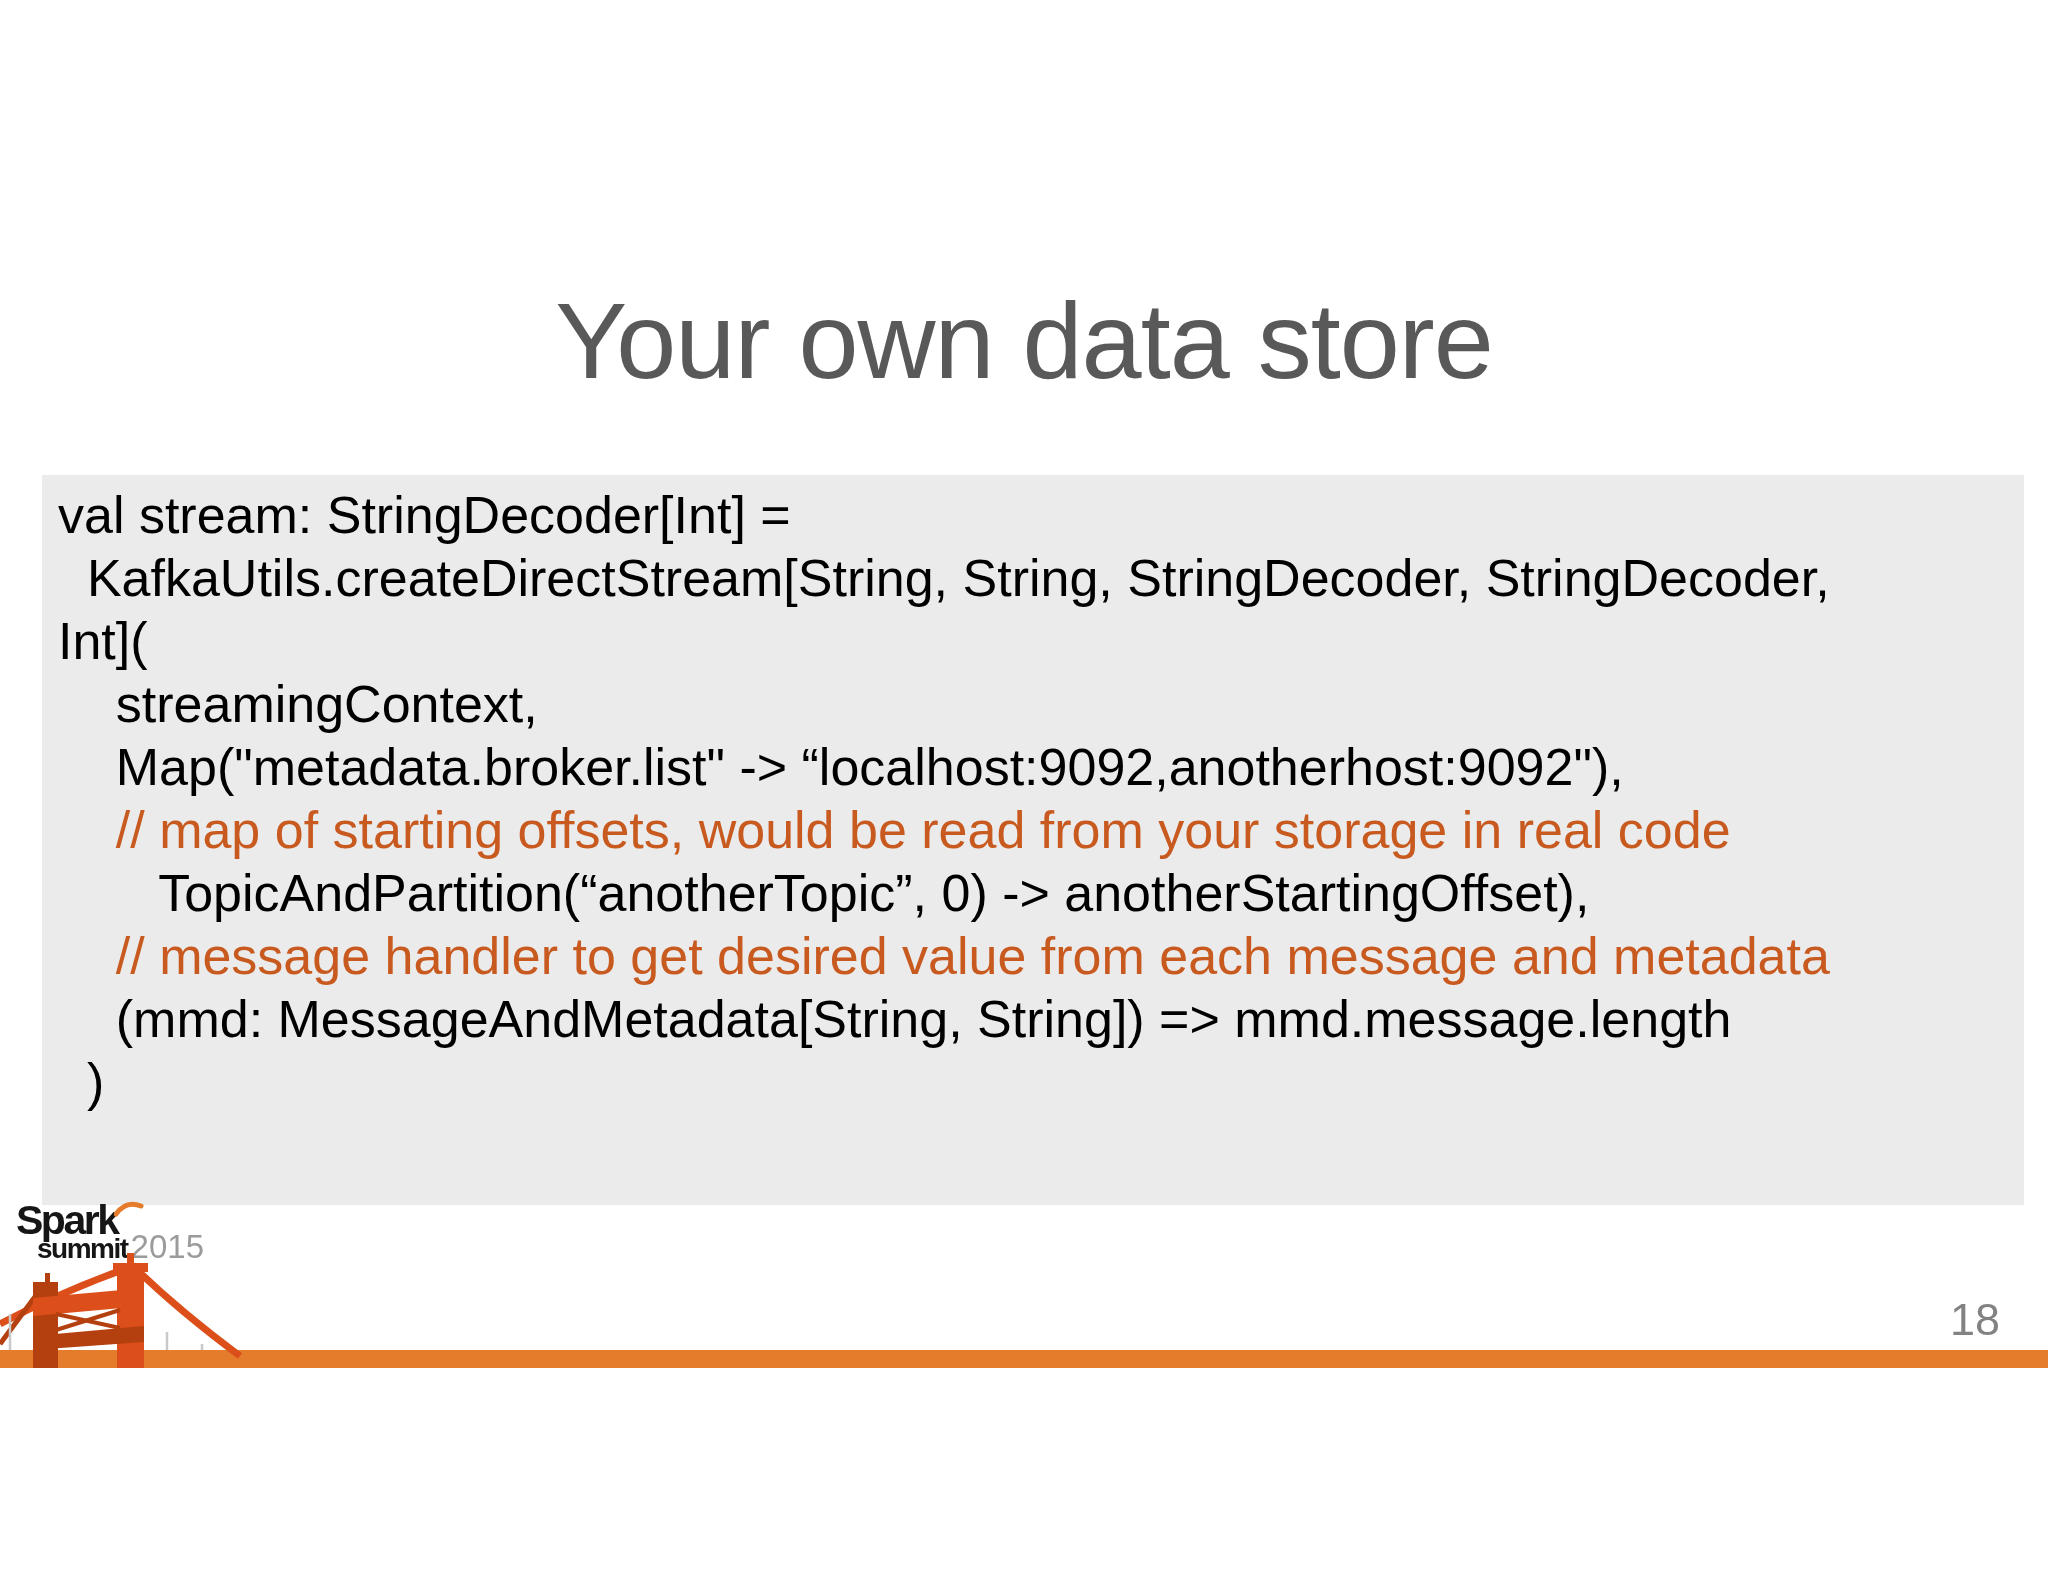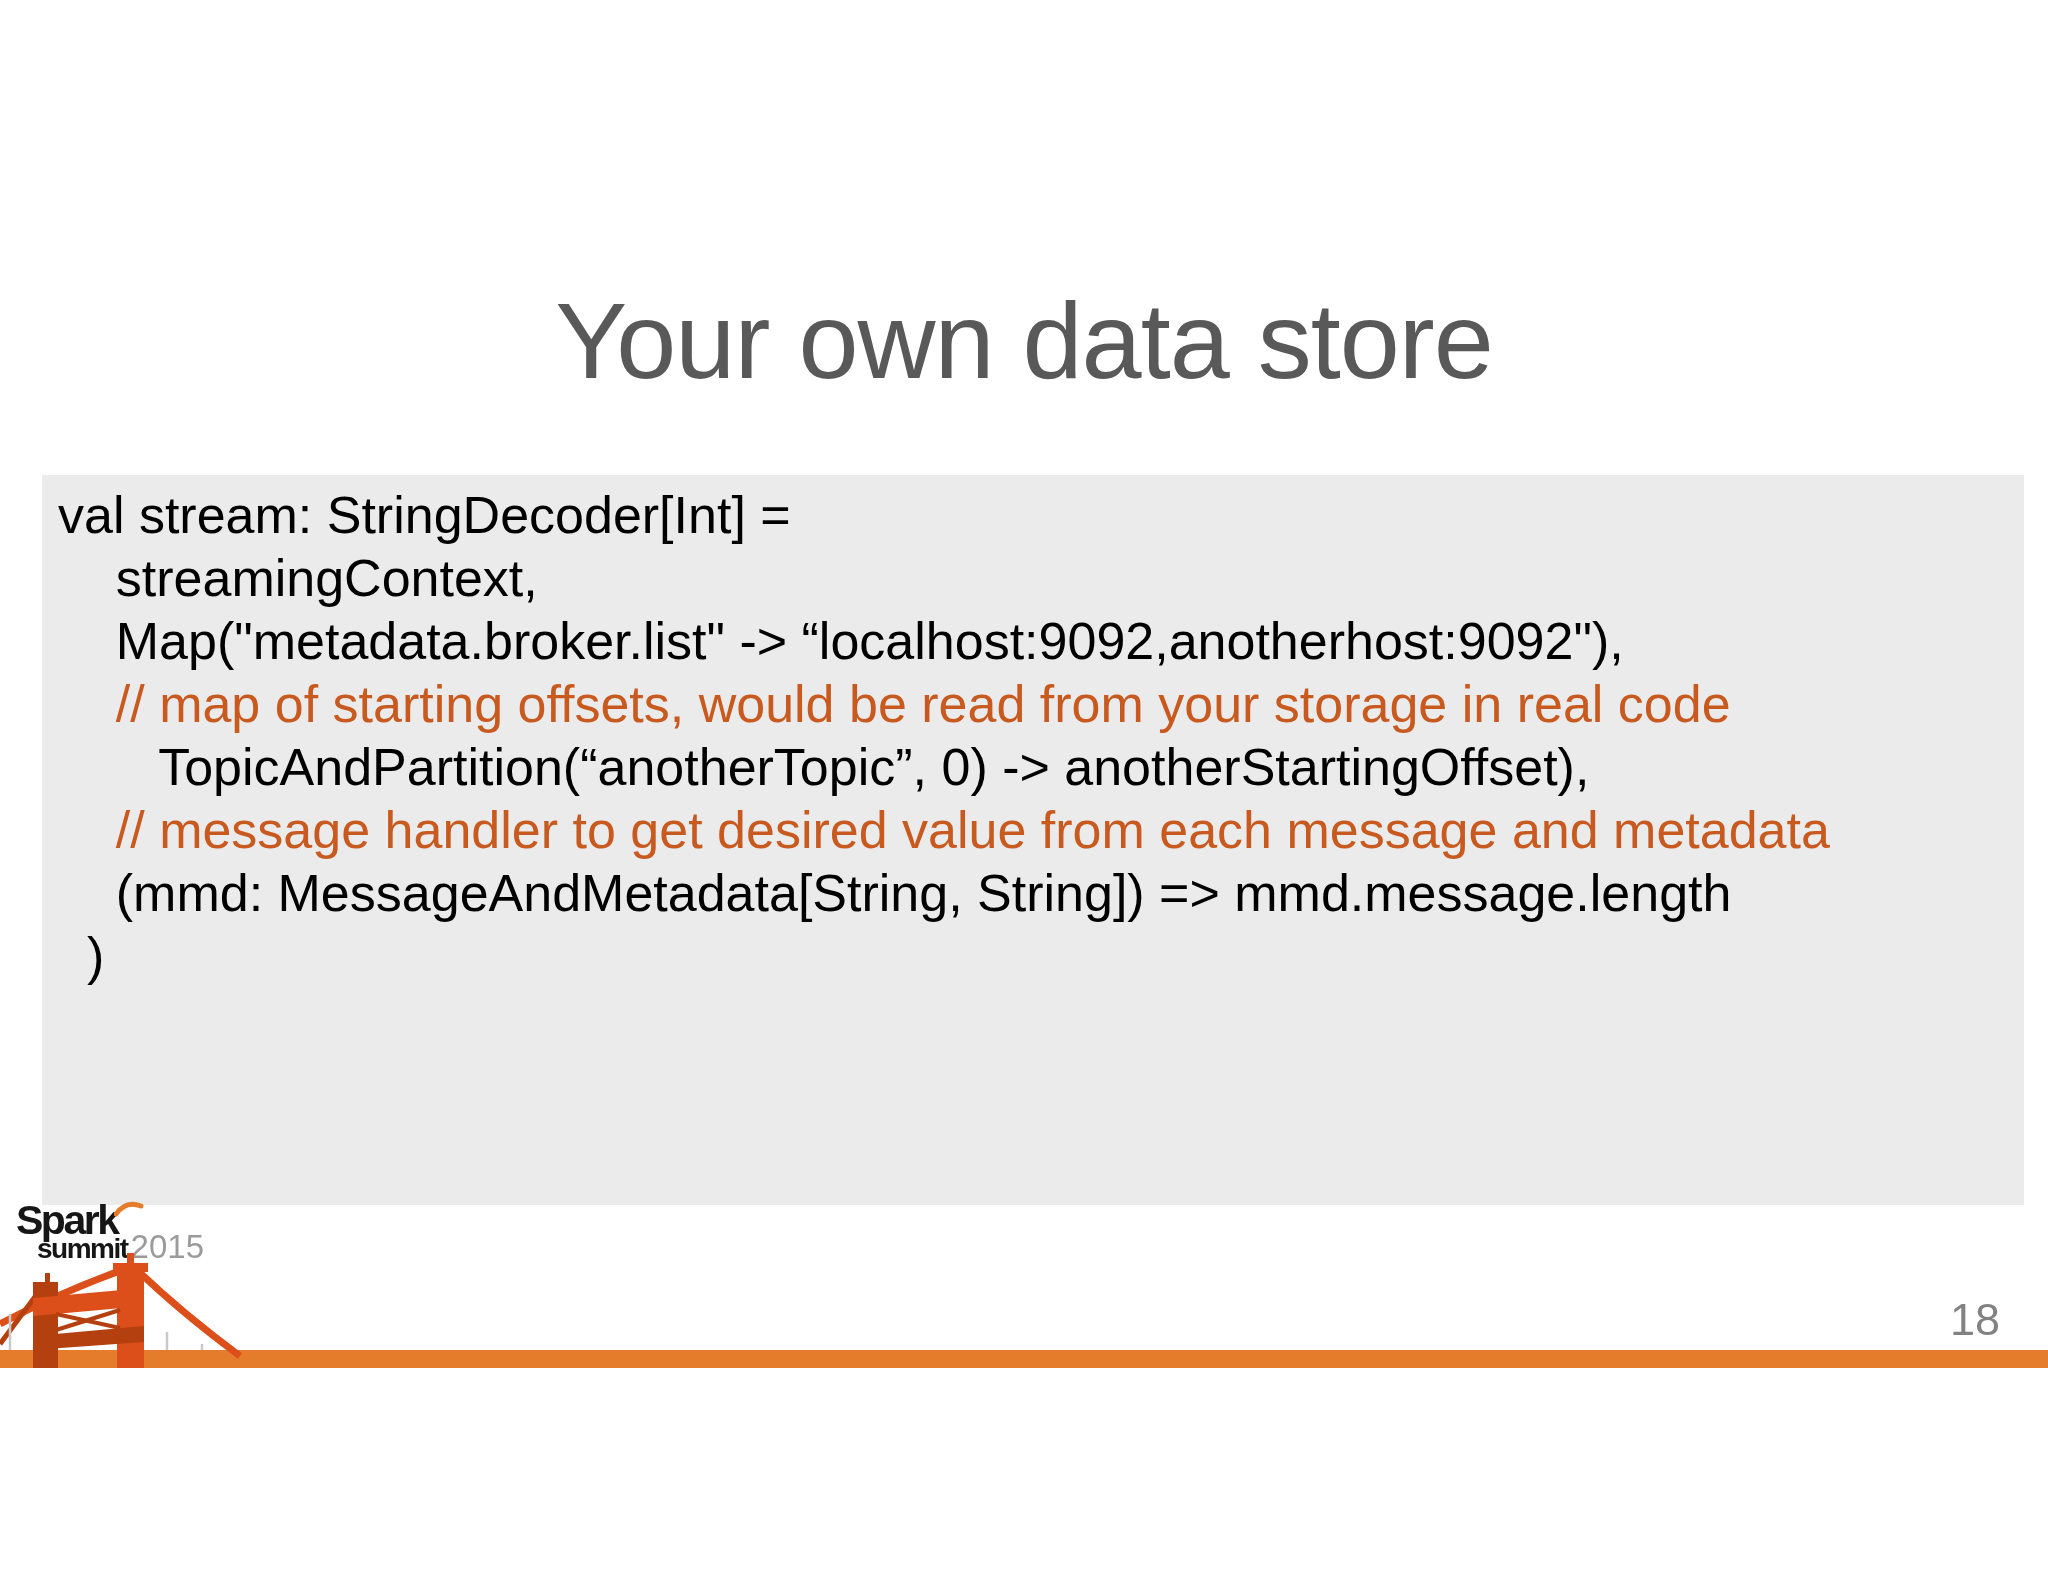--- a/index.html
+++ b/index.html
@@ -97,20 +97,22 @@
 </style>
 </head>
 <body>
 
 <div class="slide">
 
   <h1 class="title">Your own data store</h1>
 
   <div class="code-box">
       <div class="code-line code">val stream: StringDecoder[Int] =</div>
+      <div class="code-line code">  KafkaUtils.createDirectStream[String, String, StringDecoder, StringDecoder,</div>
+      <div class="code-line code">Int](</div>
       <div class="code-line code">    streamingContext,</div>
       <div class="code-line code">    Map("metadata.broker.list" -&gt; “localhost:9092,anotherhost:9092"),</div>
       <div class="code-line comment">    // map of starting offsets, would be read from your storage in real code</div>
       <div class="code-line code">       TopicAndPartition(“anotherTopic”, 0) -&gt; anotherStartingOffset),</div>
       <div class="code-line comment">    // message handler to get desired value from each message and metadata</div>
       <div class="code-line code">    (mmd: MessageAndMetadata[String, String]) =&gt; mmd.message.length</div>
       <div class="code-line code">  )</div>
     </div>
 
   <div class="logo">

